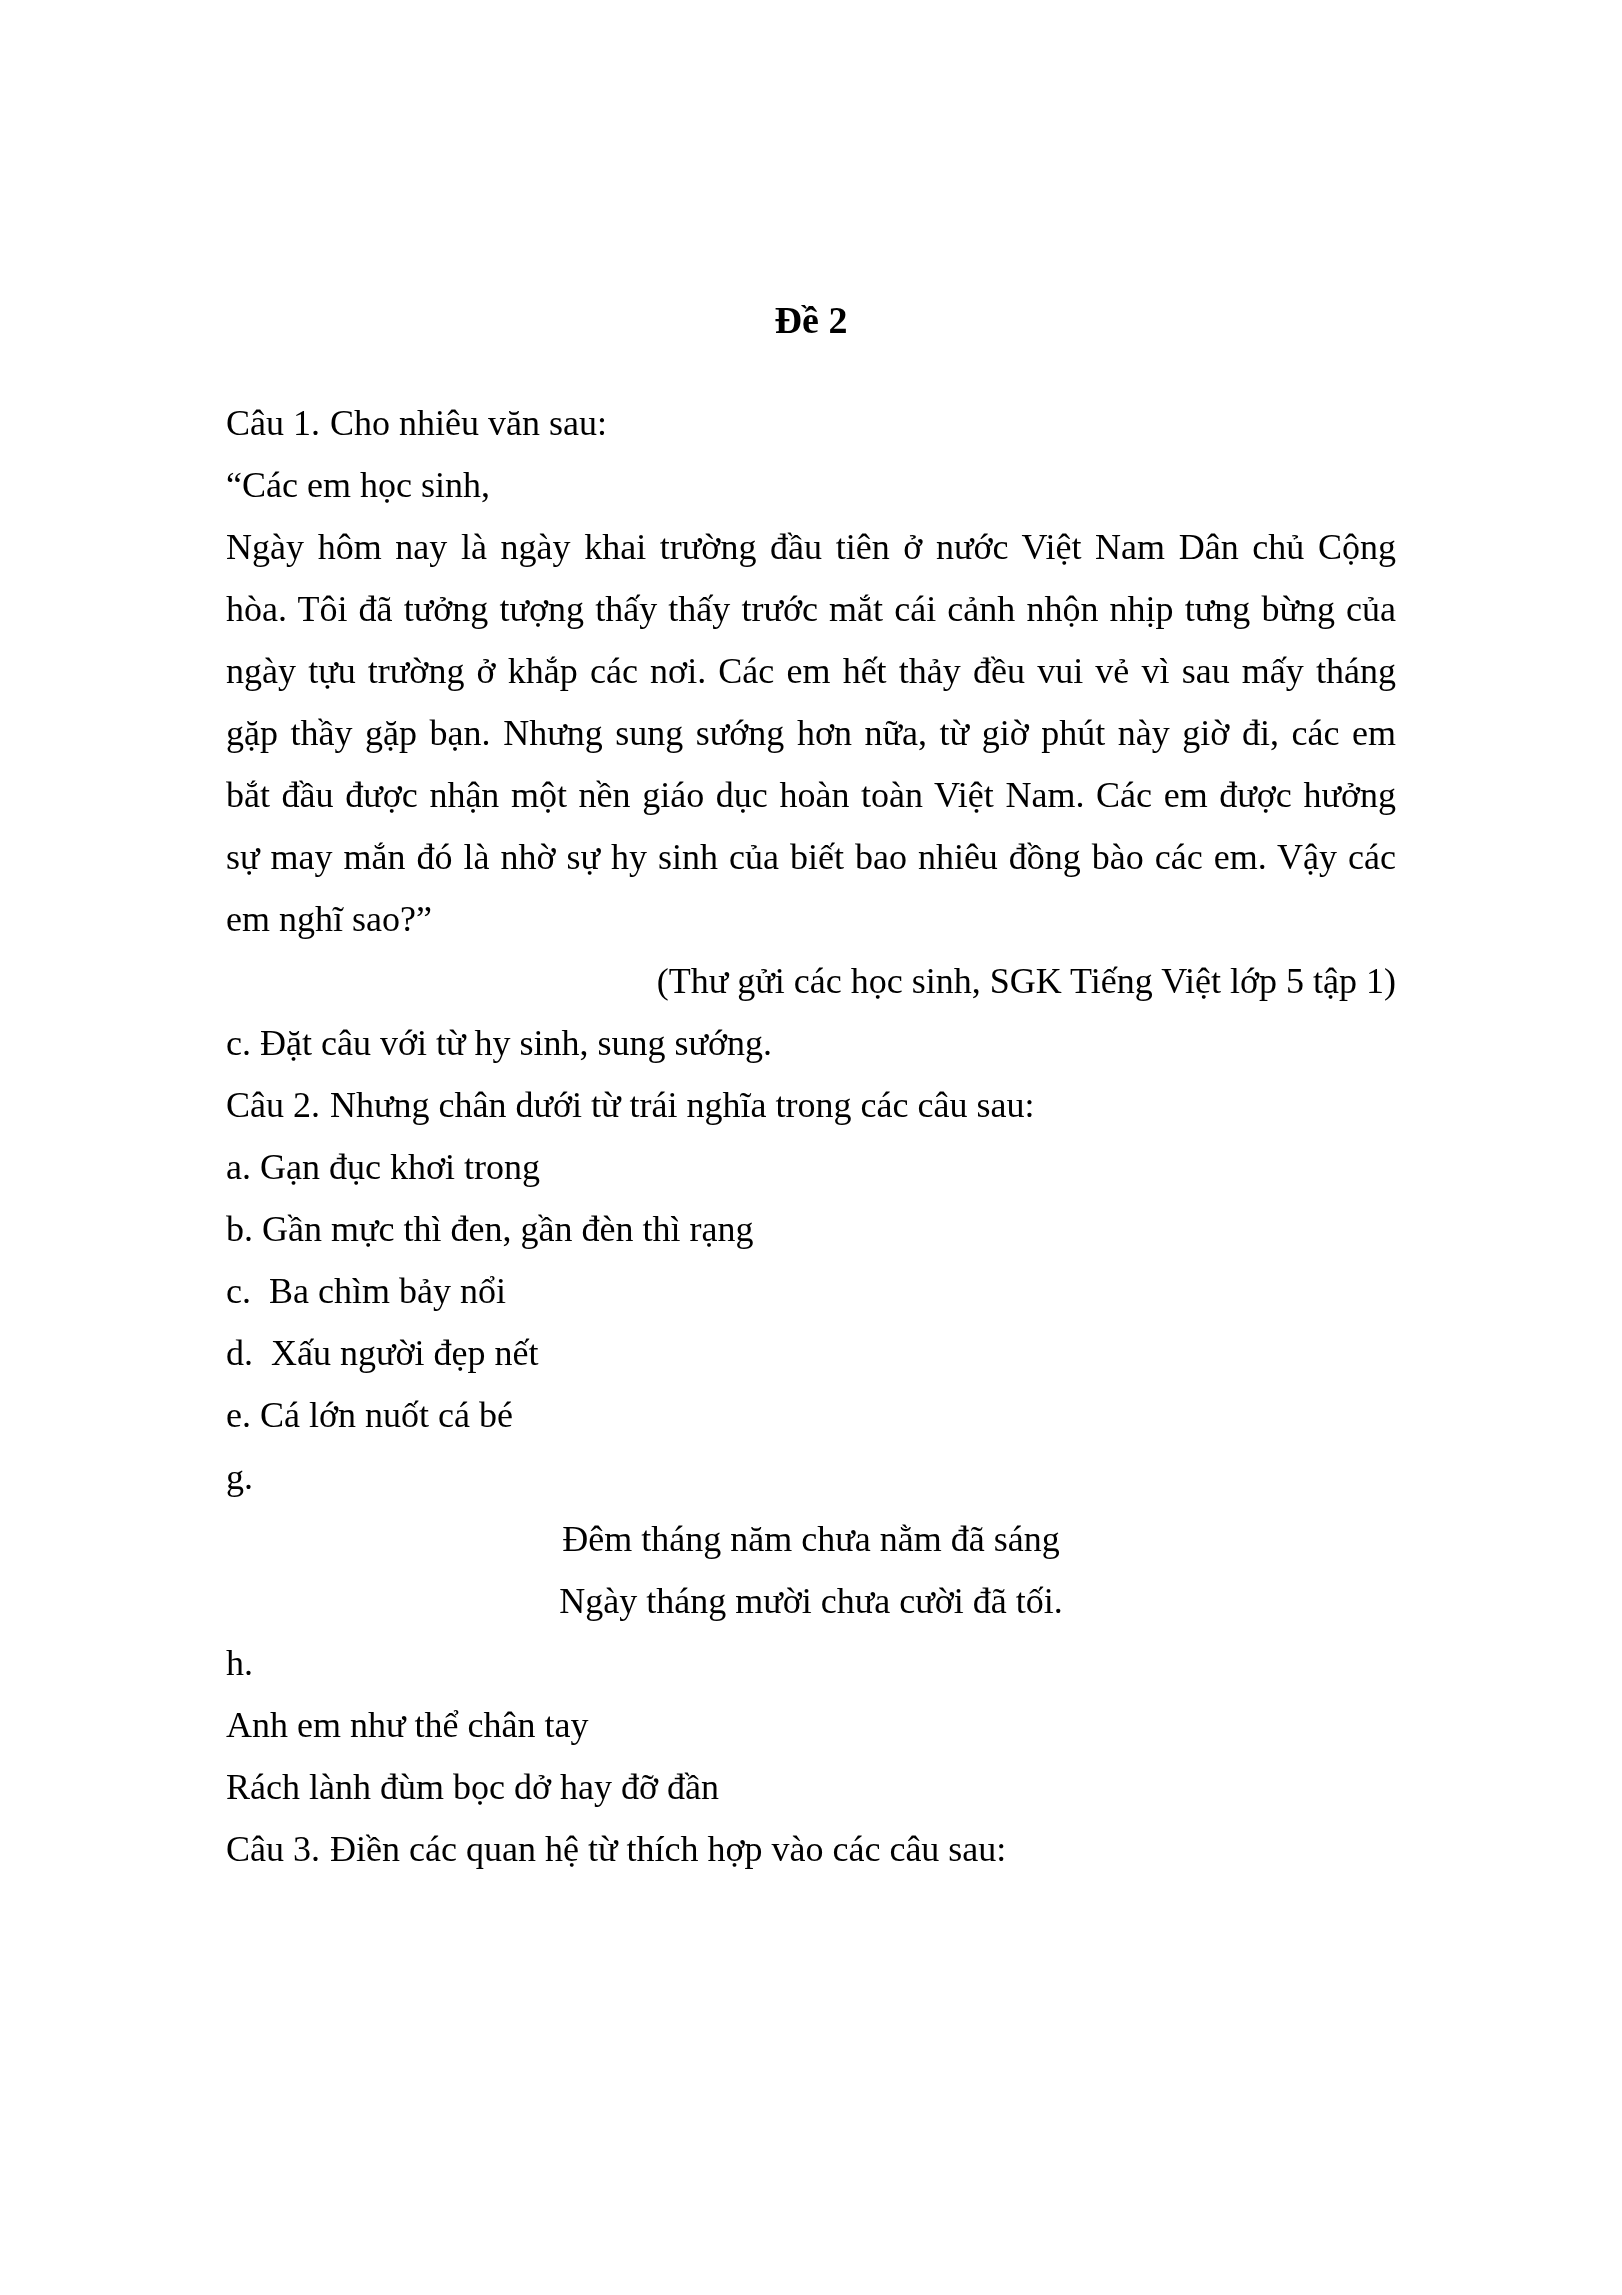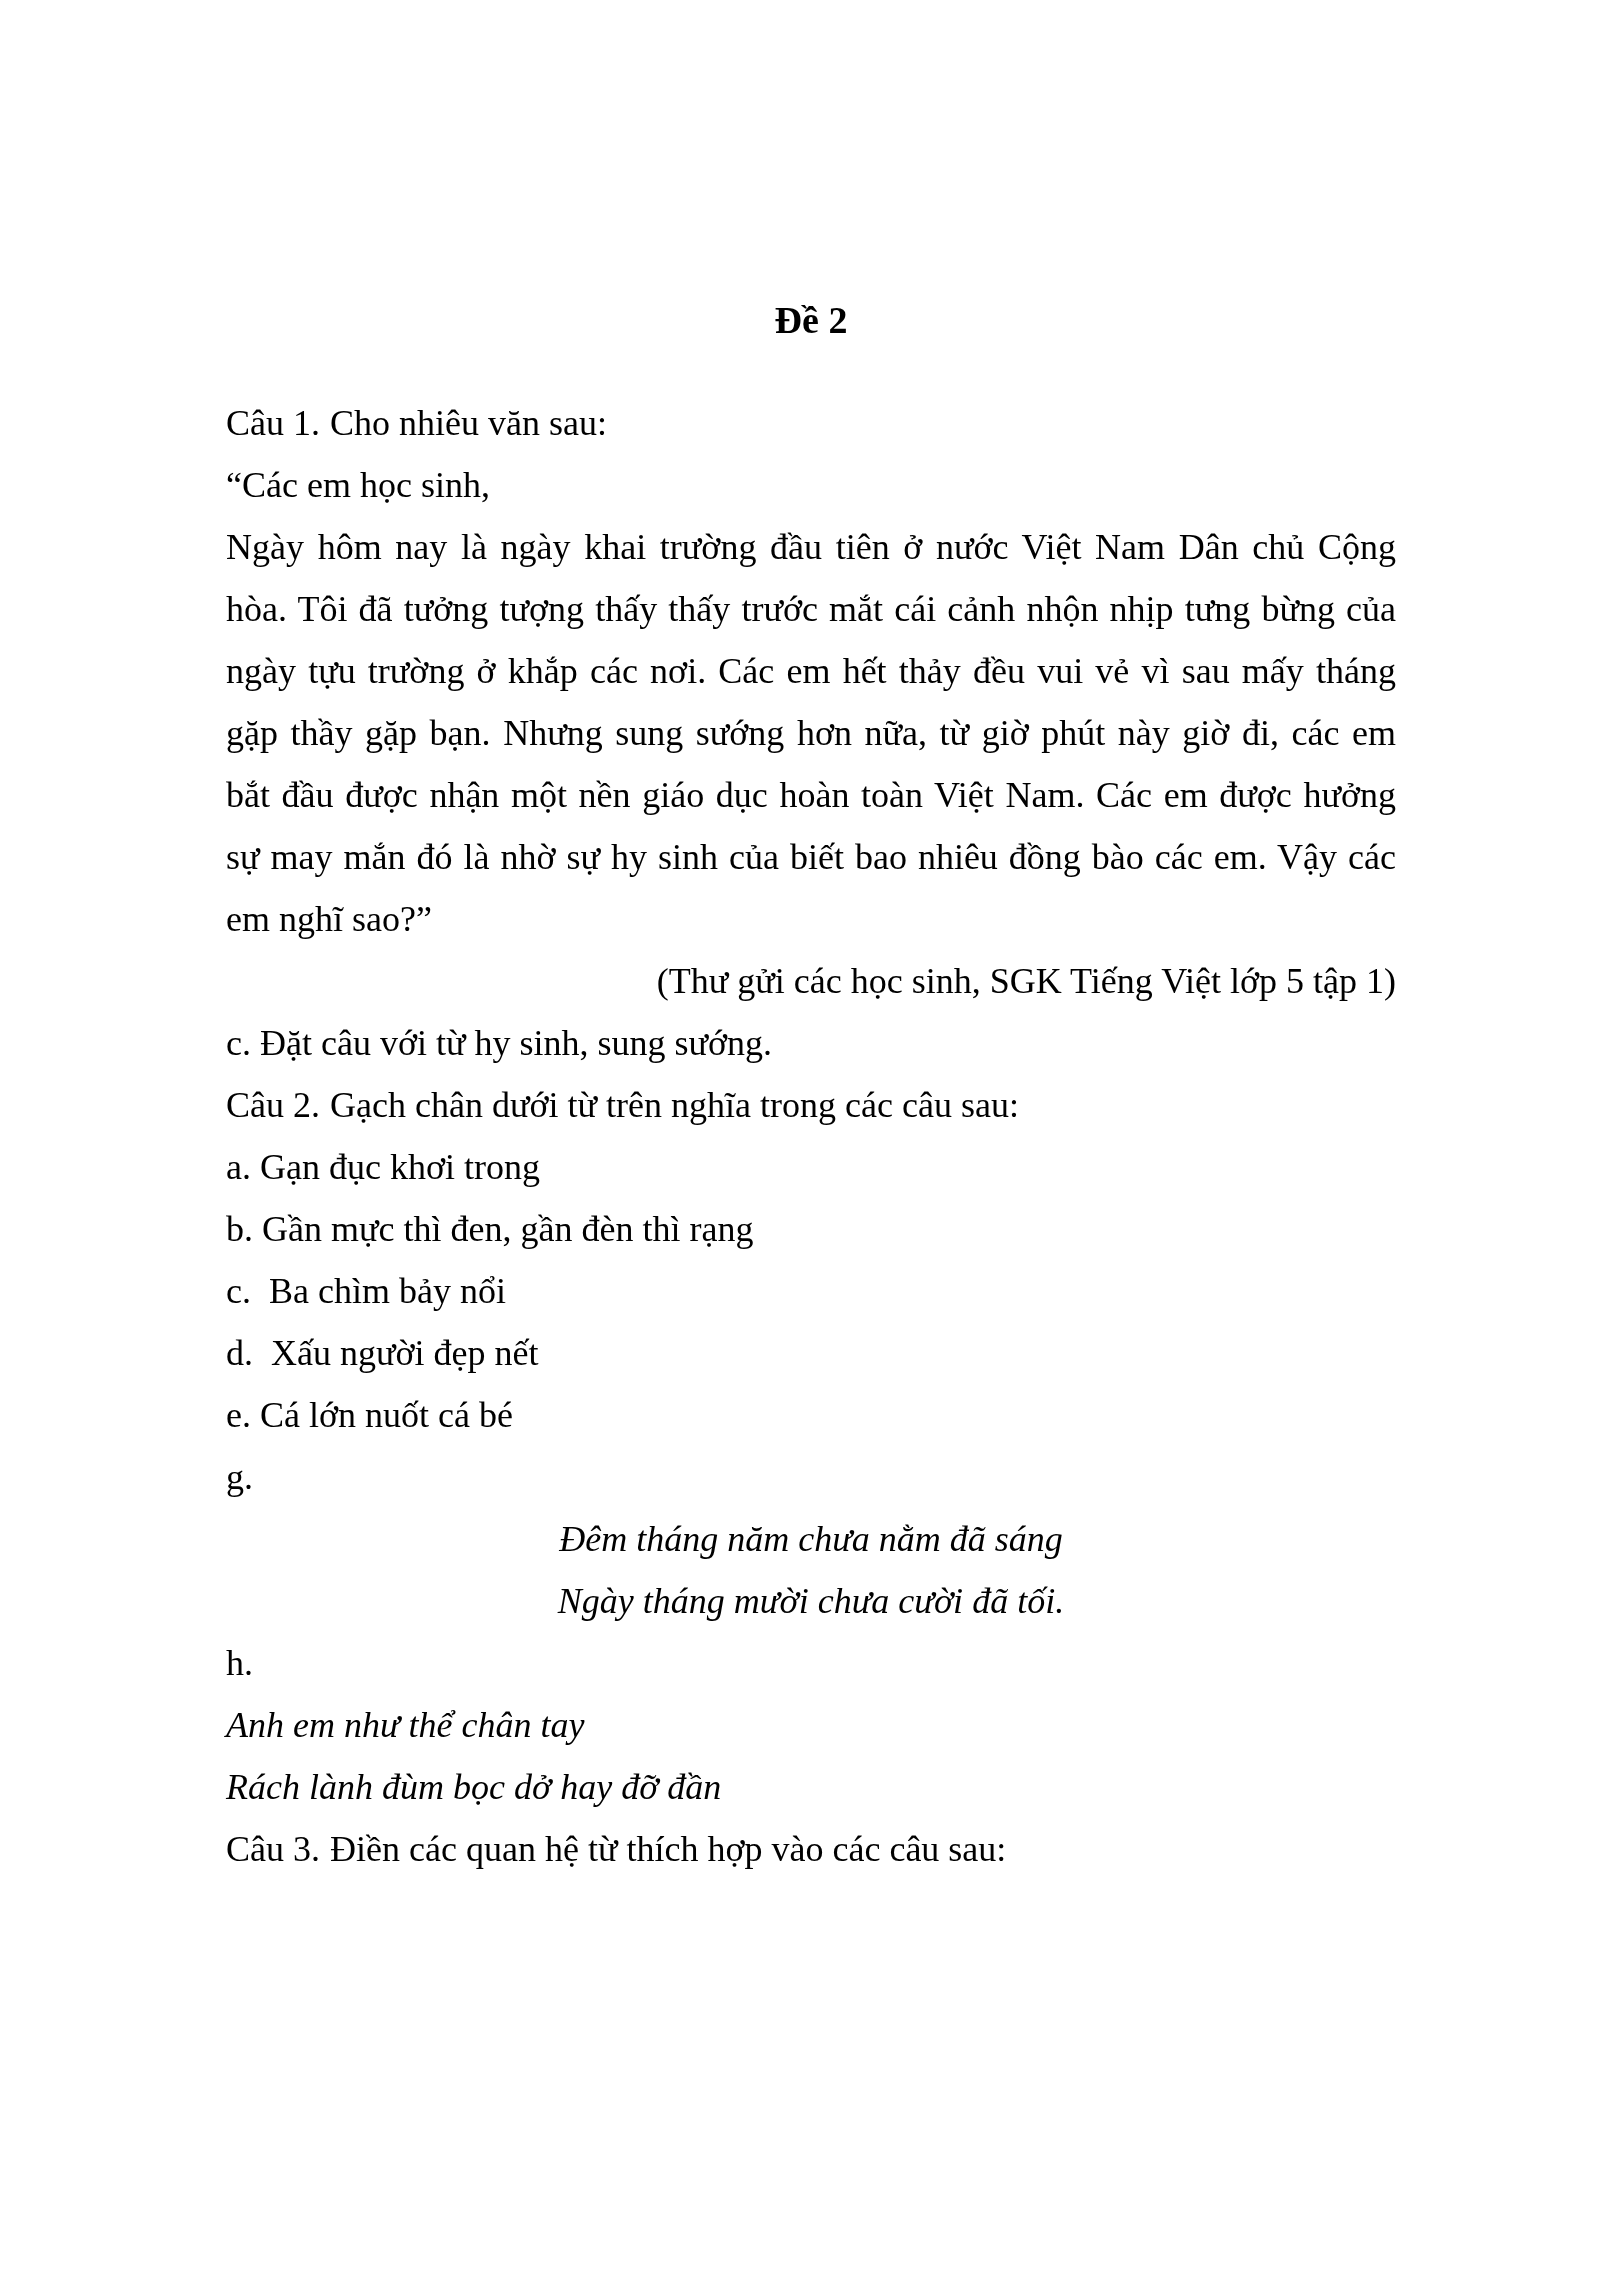--- a/index.html
+++ b/index.html
@@ -38,21 +38,20 @@
     text-align: justify;
     text-align-last: justify;
   }
   .right {
     text-align: right;
   }
   .center {
     text-align: center;
   }
   .italic {
-    font-style: italic;
   }
   .b {
     font-weight: normal;
     margin-right: 0.28em;
   }
 </style>
 </head>
 <body>
 
 <div class="page">
@@ -67,21 +66,21 @@
   <div class="line justify">ngày tựu trường ở khắp các nơi. Các em hết thảy đều vui vẻ vì sau mấy tháng</div>
   <div class="line justify">gặp thầy gặp bạn. Nhưng sung sướng hơn nữa, từ giờ phút này giờ đi, các em</div>
   <div class="line justify">bắt đầu được nhận một nền giáo dục hoàn toàn Việt Nam. Các em được hưởng</div>
   <div class="line justify">sự may mắn đó là nhờ sự hy sinh của biết bao nhiêu đồng bào các em. Vậy các</div>
   <div class="line">em nghĩ sao?”</div>
 
   <div class="line right">(Thư gửi các học sinh, SGK Tiếng Việt lớp 5 tập 1)</div>
 
   <div class="line">c. Đặt câu với từ hy sinh, sung sướng.</div>
 
-  <div class="line"><span class="b">Câu 2.</span><span>Gạch chân dưới từ trên nghĩa trong các câu sau:</span></div>
+  <div class="line"><span class="b">Câu 2.</span><span>Nhưng chân dưới từ trái nghĩa trong các câu sau:</span></div>
 
   <div class="line">a. Gạn đục khơi trong</div>
   <div class="line">b. Gần mực thì đen, gần đèn thì rạng</div>
   <div class="line">c.  Ba chìm bảy nổi</div>
   <div class="line">d.  Xấu người đẹp nết</div>
   <div class="line">e. Cá lớn nuốt cá bé</div>
   <div class="line">g.</div>
 
   <div class="line center italic">Đêm tháng năm chưa nằm đã sáng</div>
   <div class="line center italic">Ngày tháng mười chưa cười đã tối.</div>

